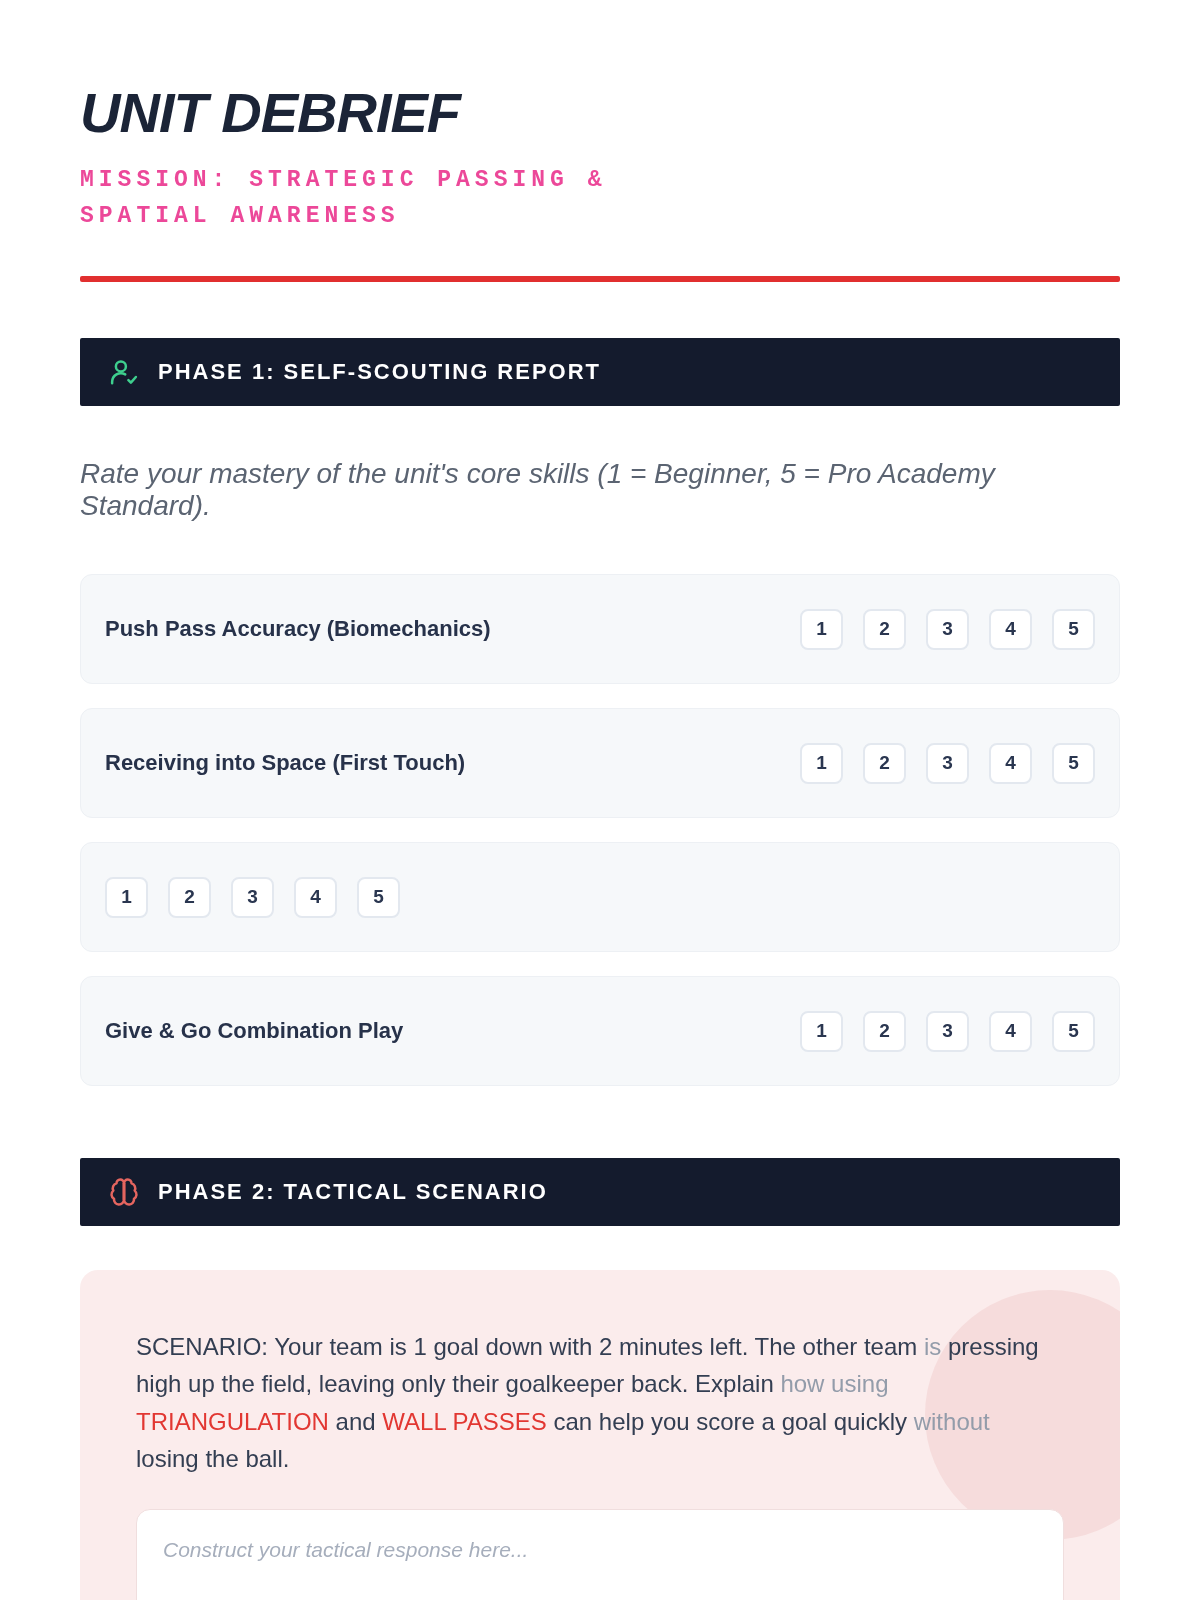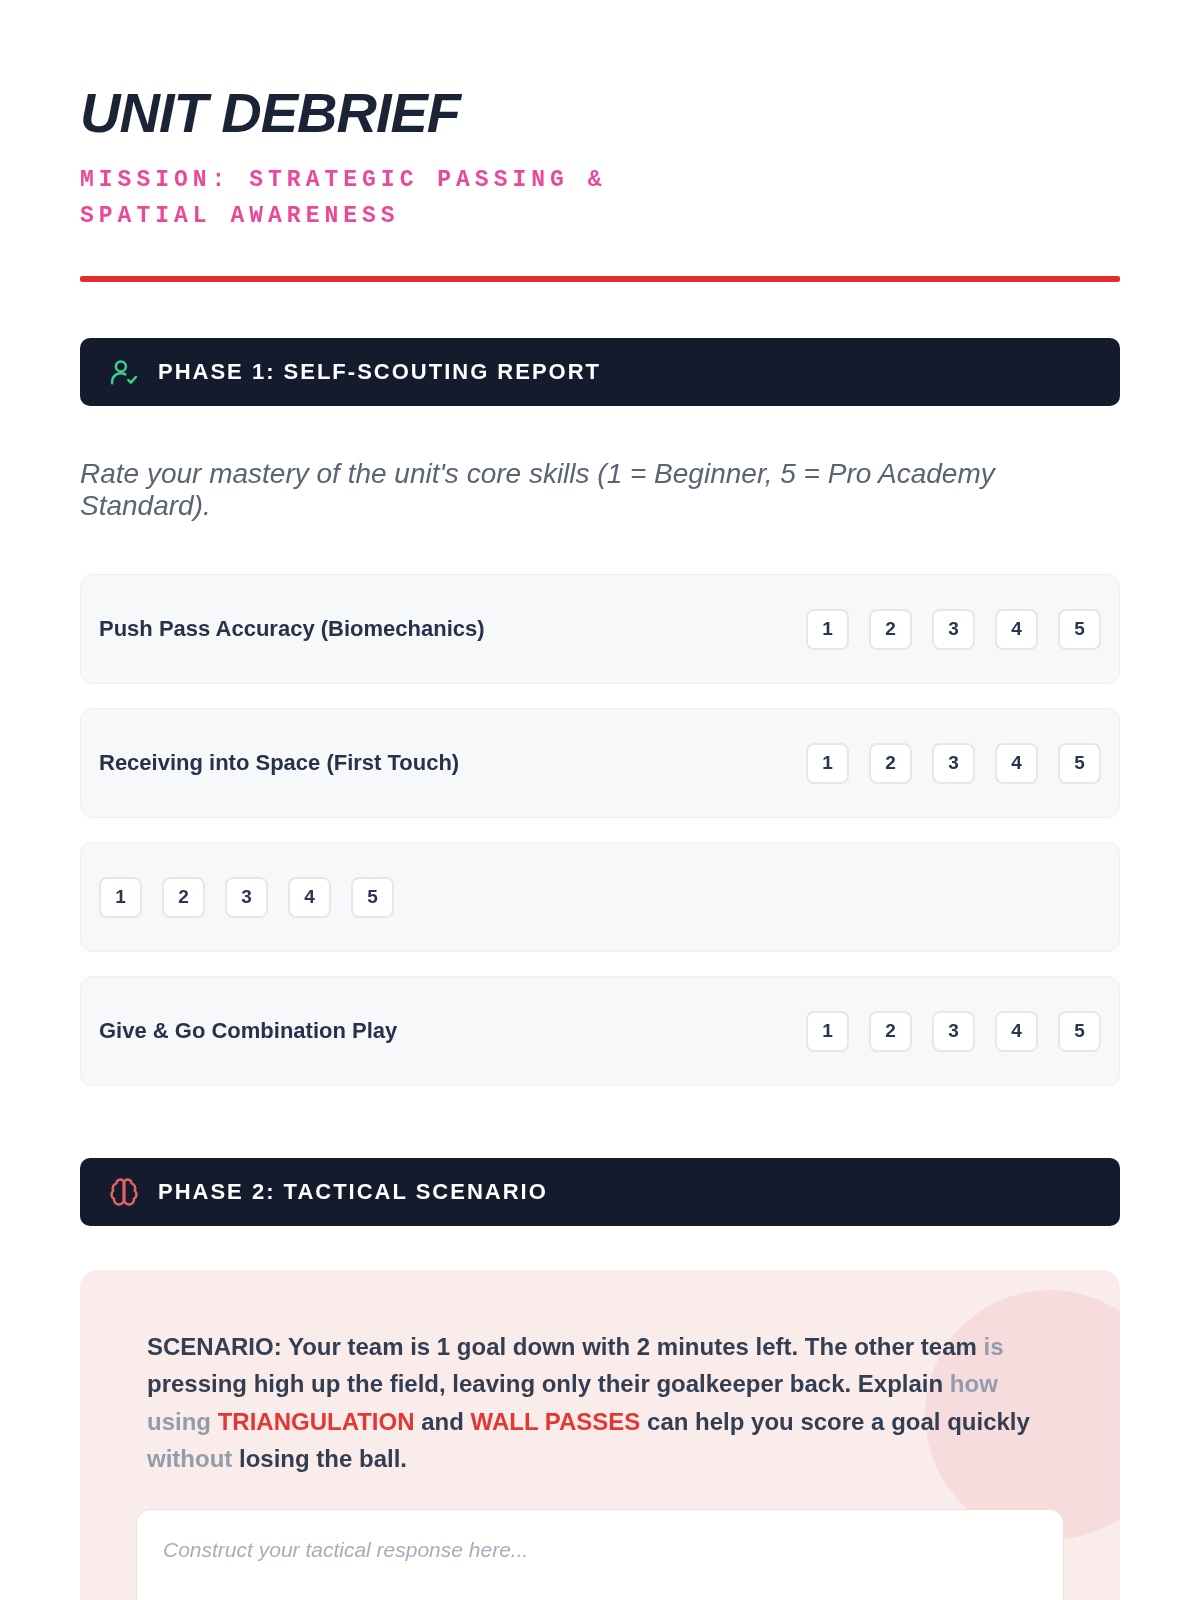--- a/index.html
+++ b/index.html
@@ -72,21 +72,21 @@
     height: 6px;
     background: #e12f2f;
     border-radius: 2px;
   }
 
   
   .phase-bar {
     margin-top: 56px;
     height: 68px;
     background: #141b2d;
-    border-radius: 10px;
+    border-radius: 2px;
     display: flex;
     align-items: center;
     padding: 0 28px;
   }
   .phase-icon {
     width: 32px;
     height: 32px;
     margin-right: 18px;
     display: flex;
     align-items: center;
@@ -111,21 +111,21 @@
   .skills { margin-top: 52px; }
   .skill-row {
     background: #f6f8fa;
     border: 1px solid #edf0f4;
     border-radius: 12px;
     height: 110px;
     margin-bottom: 24px;
     display: flex;
     align-items: center;
     justify-content: space-between;
-    padding: 0 18px;
+    padding: 0 24px;
   }
   .skill-label {
     font-size: 22px;
     font-weight: bold;
     color: #27324a;
   }
   .rating-group { display: flex; gap: 20px; }
   .rating-button {
     width: 43px;
     height: 41px;
@@ -158,24 +158,23 @@
     right: -55px;
     width: 250px;
     height: 250px;
     border-radius: 50%;
     background: #f6dcdc;
   }
   .scenario-text {
     position: relative;
     width: 905px;
     font-size: 24px;
-    font-weight: bold;
+    font-weight: normal;
     line-height: 1.55;
     color: #333e52;
-    margin-left: 11px;
   }
   .seg-dark  { color: #333e52; }
   .seg-light { color: #939caa; }
   .seg-red   { color: #e23732; }
 
   .response-box {
     position: relative;
     margin-top: 32px;
     background: #ffffff;
     border: 1px solid #f0dede;

